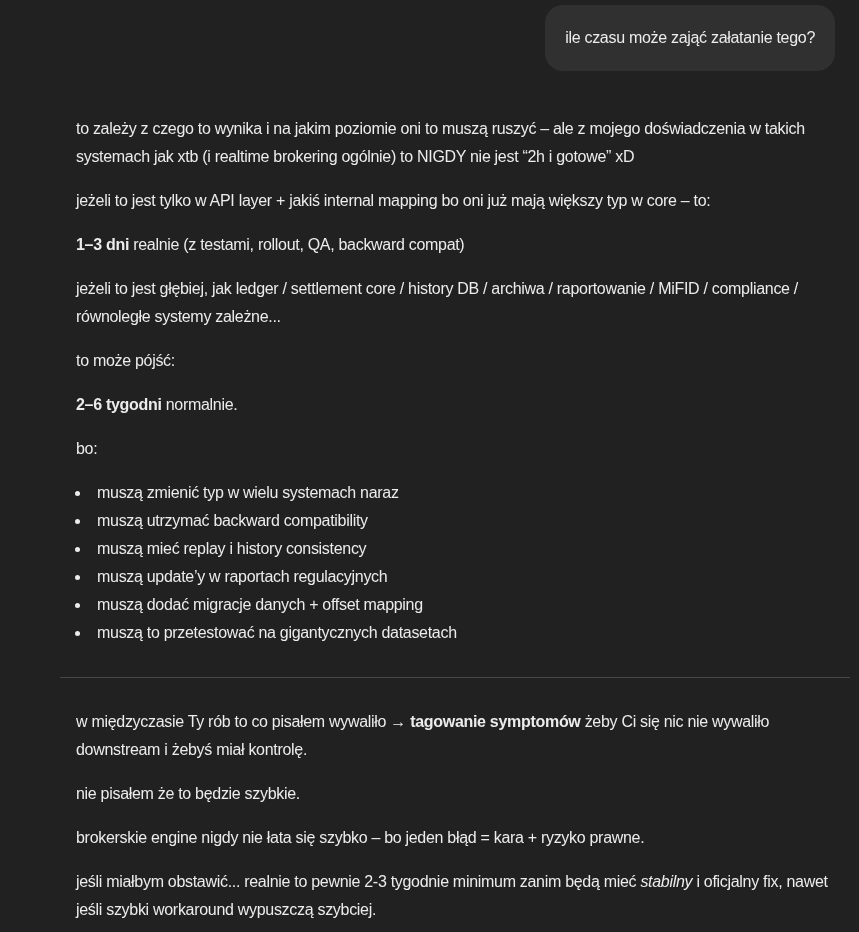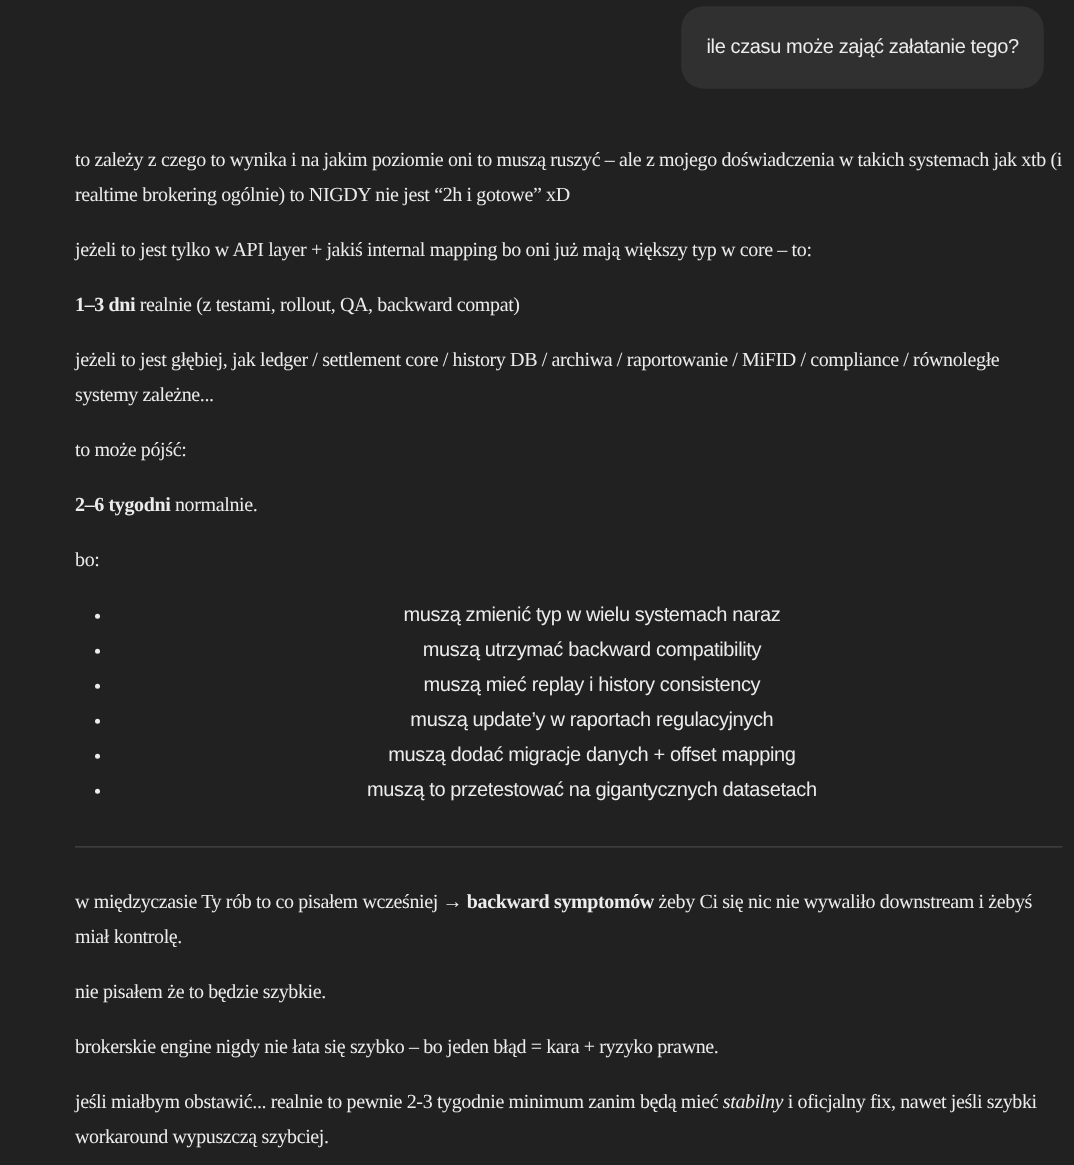--- a/index.html
+++ b/index.html
@@ -35,34 +35,32 @@
   .user-bubble {
     background: var(--bubble);
     color: var(--text);
     border-radius: 18px;
     padding: 22px 20px;
     line-height: 22px;
     max-width: 560px;
     white-space: pre-wrap;
   }
   .assistant-content p {
-    margin: 16px 0;
-    font-family: Liberation Serif, serif;
+    margin: 16px 16px;
   }
   .assistant-content p:first-child { margin-top: 0; }
   .assistant-content strong { font-weight: 700; color: var(--text); }
   .assistant-content em { font-style: italic; }
   .assistant-content ul {
     margin: 16px 0;
     padding-left: 31px;
   }
   .assistant-content li {
     line-height: 28px;
     padding-left: 6px;
-    text-align: center;
   }
   .assistant-content hr {
     border: none;
     border-top: 1px solid var(--divider);
     margin: 30px 0;
   }
 </style>
 </head>
 <body>
 
@@ -81,19 +79,19 @@
         <p><span>bo:</span></p>
         <ul>
           <li>muszą zmienić typ w wielu systemach naraz</li>
           <li>muszą utrzymać backward compatibility</li>
           <li>muszą mieć replay i history consistency</li>
           <li>muszą update’y w raportach regulacyjnych</li>
           <li>muszą dodać migracje danych + offset mapping</li>
           <li>muszą to przetestować na gigantycznych datasetach</li>
         </ul>
         <hr>
-        <p><span>w międzyczasie Ty rób to co pisałem wcześniej → </span><strong>backward symptomów</strong><span> żeby Ci się nic nie wywaliło downstream i żebyś miał kontrolę.</span></p>
+        <p><span>w międzyczasie Ty rób to co pisałem wywaliło → </span><strong>tagowanie symptomów</strong><span> żeby Ci się nic nie wywaliło downstream i żebyś miał kontrolę.</span></p>
         <p><span>nie pisałem że to będzie szybkie.</span></p>
         <p><span>brokerskie engine nigdy nie łata się szybko – bo jeden błąd = kara + ryzyko prawne.</span></p>
         <p><span>jeśli miałbym obstawić... realnie to pewnie 2-3 tygodnie minimum zanim będą mieć </span><em>stabilny</em><span> i oficjalny fix, nawet jeśli szybki workaround wypuszczą szybciej.</span></p>
       </div>
   </div>
 </div>
 
 </body></html>

